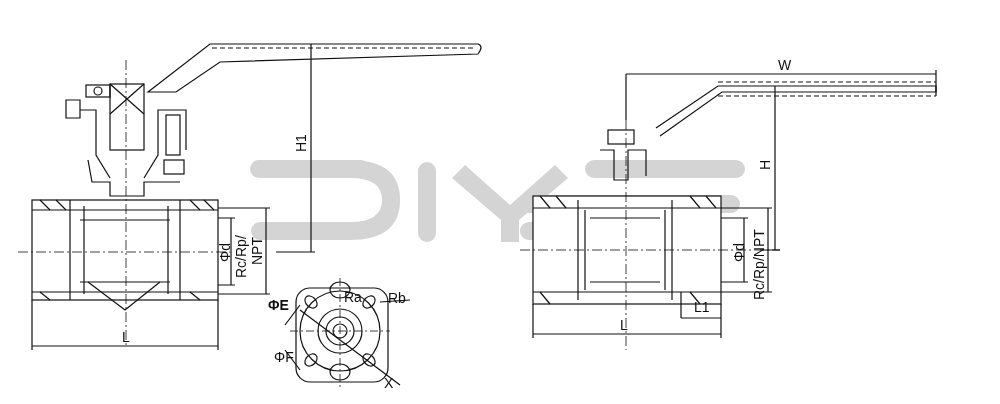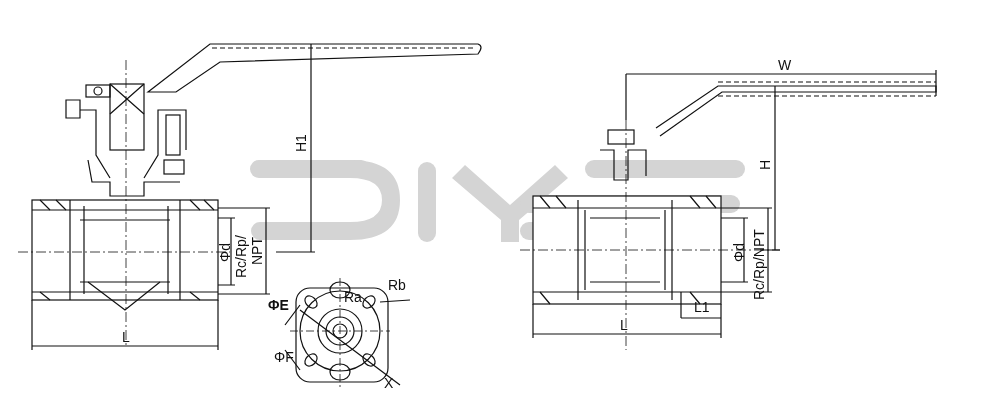--- a/index.html
+++ b/index.html
@@ -103,21 +103,21 @@
 
   <div class="lbl rot" style="left:294px;top:152px;">H1</div>
   <div class="lbl" style="left:122px;top:330px;">L</div>
   <div class="lbl rot" style="left:218px;top:262px;">Φd</div>
   <div class="lbl rot" style="left:234px;top:278px;">Rc/Rp/</div>
   <div class="lbl rot" style="left:250px;top:265px;">NPT</div>
 
   <div class="lbl" style="left:268px;top:298px;font-weight:bold;">ΦE</div>
   <div class="lbl" style="left:274px;top:350px;">ΦF</div>
   <div class="lbl" style="left:336px;top:290px;margin-left:8px;">Ra</div>
-  <div class="lbl" style="left:388px;top:278px;text-align:center;">Rb</div>
+  <div class="lbl" style="left:388px;top:291px;text-align:center;">Rb</div>
   <div class="lbl" style="left:384px;top:376px;">X</div>
 
   <div class="lbl" style="left:778px;top:58px;">W</div>
   <div class="lbl rot" style="left:758px;top:170px;">H</div>
   <div class="lbl" style="left:620px;top:318px;">L</div>
   <div class="lbl" style="left:694px;top:300px;">L1</div>
   <div class="lbl rot" style="left:732px;top:262px;">Φd</div>
   <div class="lbl rot" style="left:752px;top:300px;">Rc/Rp/NPT</div>
 </div>
 

